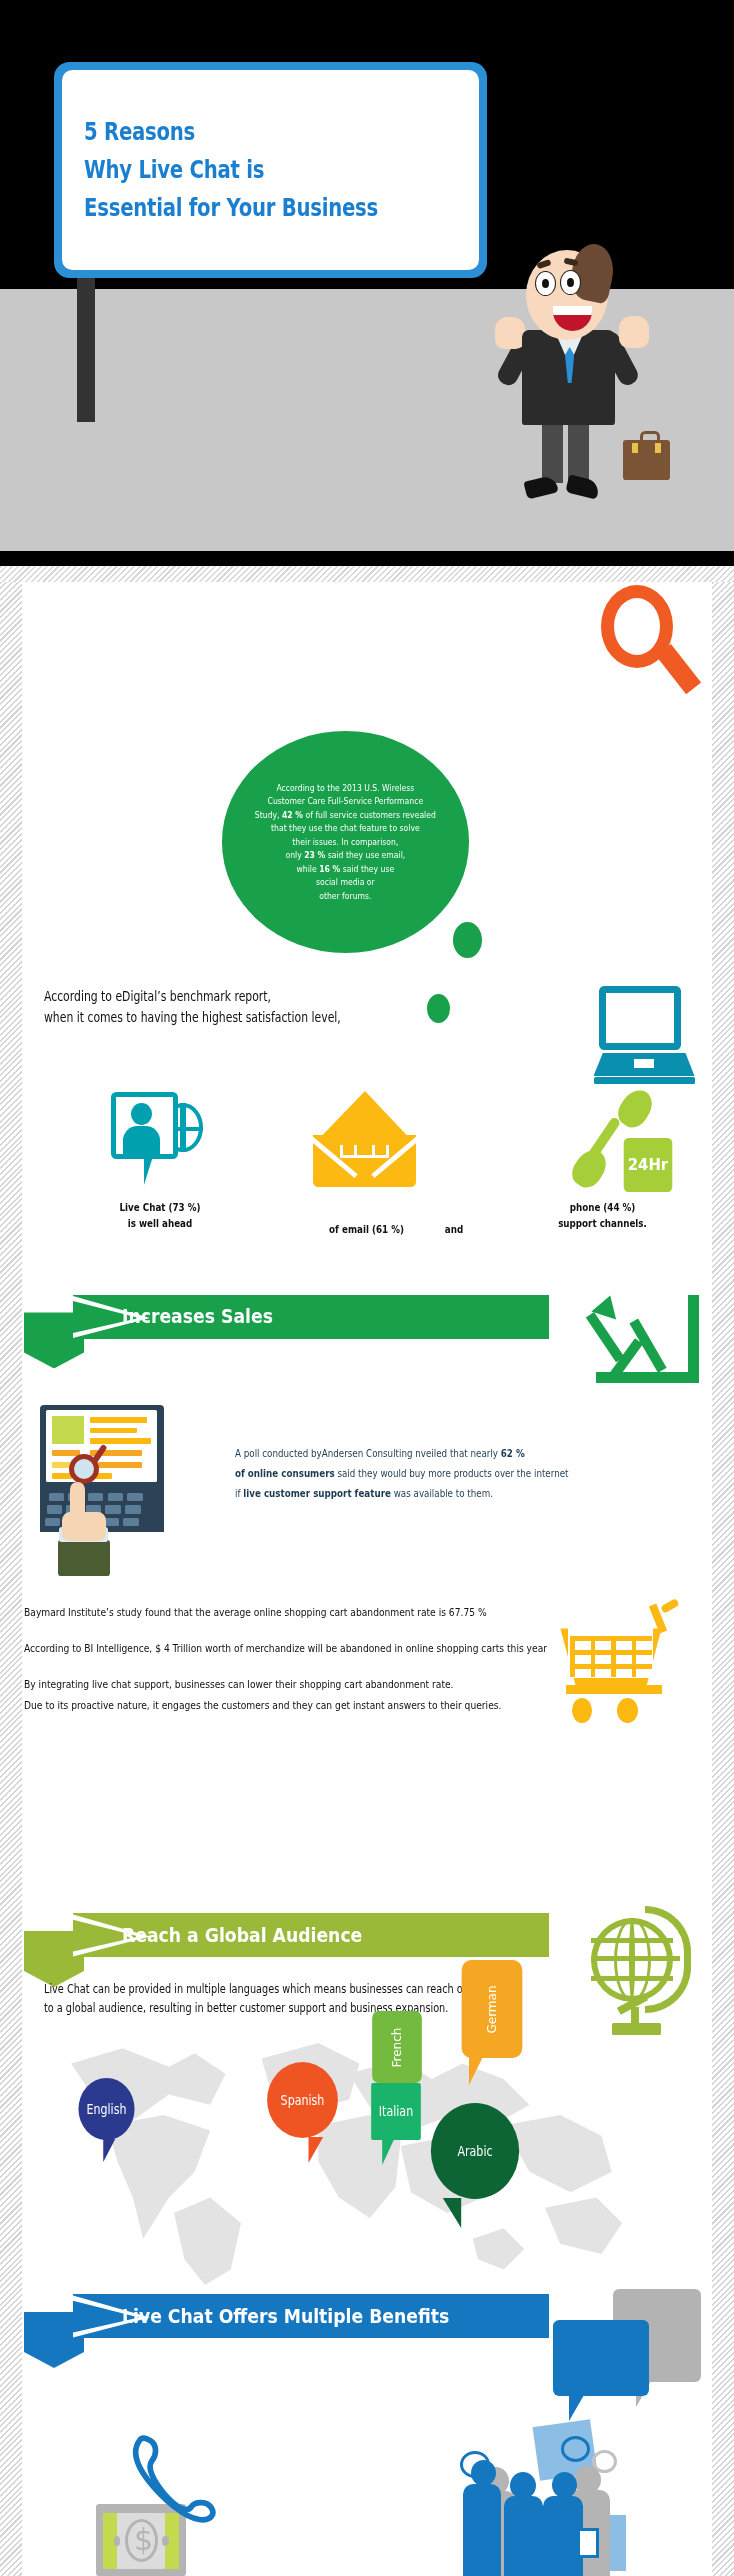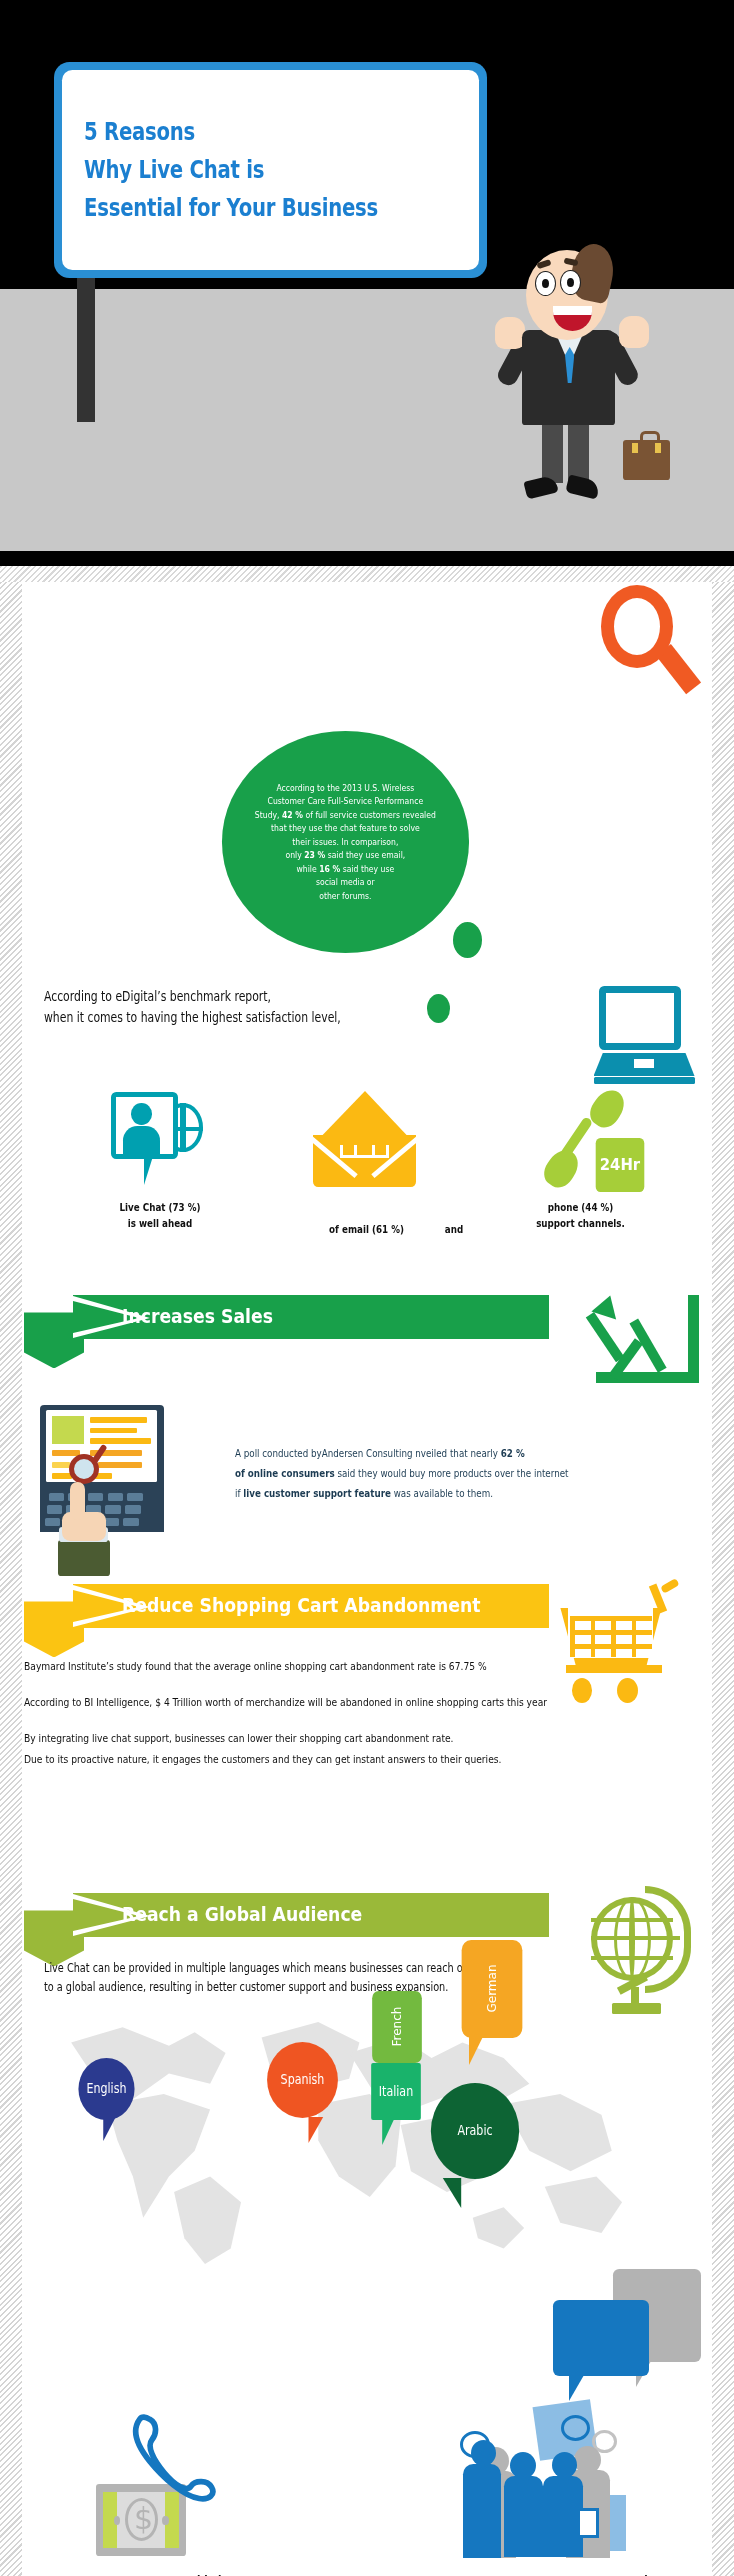--- a/index.html
+++ b/index.html
@@ -284,21 +284,21 @@
     content:""; position:absolute; top: 0; width: 61px; height: 4.6px; background: #ffffff;
   }
   .env-flap::before { left: -2.1px; transform: rotate(40deg); transform-origin: left top; }
   .env-flap::after  { right: -2.1px; transform: rotate(-40deg); transform-origin: right top; }
   .env-people { position: absolute; left: 27px; top: 12.4px; width: 49px; height: 54px; }
   .env-p { position: absolute; background: #fbb912; border: 3.1px solid #ffffff; }
   .env-p.p1 { left: 0; top: 17.5px; width: 17.5px; height: 37px; border-radius: 9.3px 9.3px 0 0; }
   .env-p.p2 { left: 14.4px; top: 5.2px; width: 20.6px; height: 49px; border-radius: 11.3px 11.3px 0 0; }
   .env-p.p3 { left: 31px; top: 14.4px; width: 17.5px; height: 40px; border-radius: 9.3px 9.3px 0 0; }
 
-  .icon-phone { position: absolute; left: 520px; top: 0; width: 108px; height: 103px; }
+  .icon-phone { position: absolute; left: 548px; top: 0; width: 108px; height: 103px; }
   .handset-a, .handset-b {
     position: absolute; width: 29px; height: 39px; background: #a6ce39; border-radius: 50% 50% 42% 42%;
   }
   .handset-a { left: 49px; top: 0px; transform: rotate(34deg); }
   .handset-b { left: 3.1px; top: 60px; transform: rotate(34deg); }
   .handset-bar { position: absolute; left: 24px; top: 25px; width: 10.3px; height: 58px; background: #a6ce39; transform: rotate(34deg); border-radius: 5.2px; }
   .hr-badge {
     position: absolute; left: 49px; top: 49px; width: 54px; height: 54px;
     background: #a6ce39; border-radius: 5.2px;
     display: flex; align-items: center; justify-content: center;
@@ -588,21 +588,21 @@
           <div class="chan" style="left:407px; top:133px; width:46px;">
             <div class="chan-label">and</div>
           </div>
 
           <div class="icon-phone">
             <div class="handset-bar"></div>
             <div class="handset-a"></div>
             <div class="handset-b"></div>
             <div class="hr-badge">24Hr</div>
           </div>
-          <div class="chan" style="left:479px; top:111px; width:155px;">
+          <div class="chan" style="left:501px; top:111px; width:155px;">
             <div class="chan-label">phone (44 %)</div>
             <div class="chan-label">support channels.</div>
           </div>
         </div>
       </div>
 
       <div class="sec sec3">
         <div class="ribbon">
           <div class="ribbon-tail" style="background:#18a04a"></div>
           <div class="ribbon-bar" style="background:#18a04a"></div>
@@ -676,26 +676,20 @@
           <div>
             <b>of online consumers</b><span> said they would buy more products over the internet</span>
           </div>
           <div>
             <span>if  </span><b>live customer support feature</b><span> was available to them.</span>
           </div>
         </div>
       </div>
 
       <div class="sec sec4">
-        <div class="ribbon">
-          <div class="ribbon-tail" style="background:#fbc412"></div>
-          <div class="ribbon-bar" style="background:#fbc412"></div>
-          <div class="ribbon-arrow"></div>
-          <div class="ribbon-title">Reduce Shopping Cart Abandonment</div>
-        </div>
 
         <div class="cart">
           <div class="cart-handle2"></div>
           <div class="cart-handle"></div>
           <div class="cart-basket"></div>
           <div class="cart-grid"></div>
           <div class="cart-bar"></div>
           <div class="cart-wheel w1"></div>
           <div class="cart-wheel w2"></div>
         </div>
@@ -765,20 +759,26 @@
           <div class="lang italian">
             <span>Italian</span>
           </div>
           <div class="lang lang-round arabic">
             <span>Arabic</span>
           </div>
         </div>
       </div>
 
       <div class="sec sec6">
+        <div class="ribbon">
+          <div class="ribbon-tail" style="background:#1577c0"></div>
+          <div class="ribbon-bar" style="background:#1577c0"></div>
+          <div class="ribbon-arrow"></div>
+          <div class="ribbon-title">Live Chat Offers Multiple Benefits</div>
+        </div>
 
         <div class="speech-grey"></div>
         <div class="speech-blue"></div>
 
         <div class="benefit-grid">
 
           <div class="brow">
             <div class="bcell">
               <div class="ico-box">
                 <div class="money">

